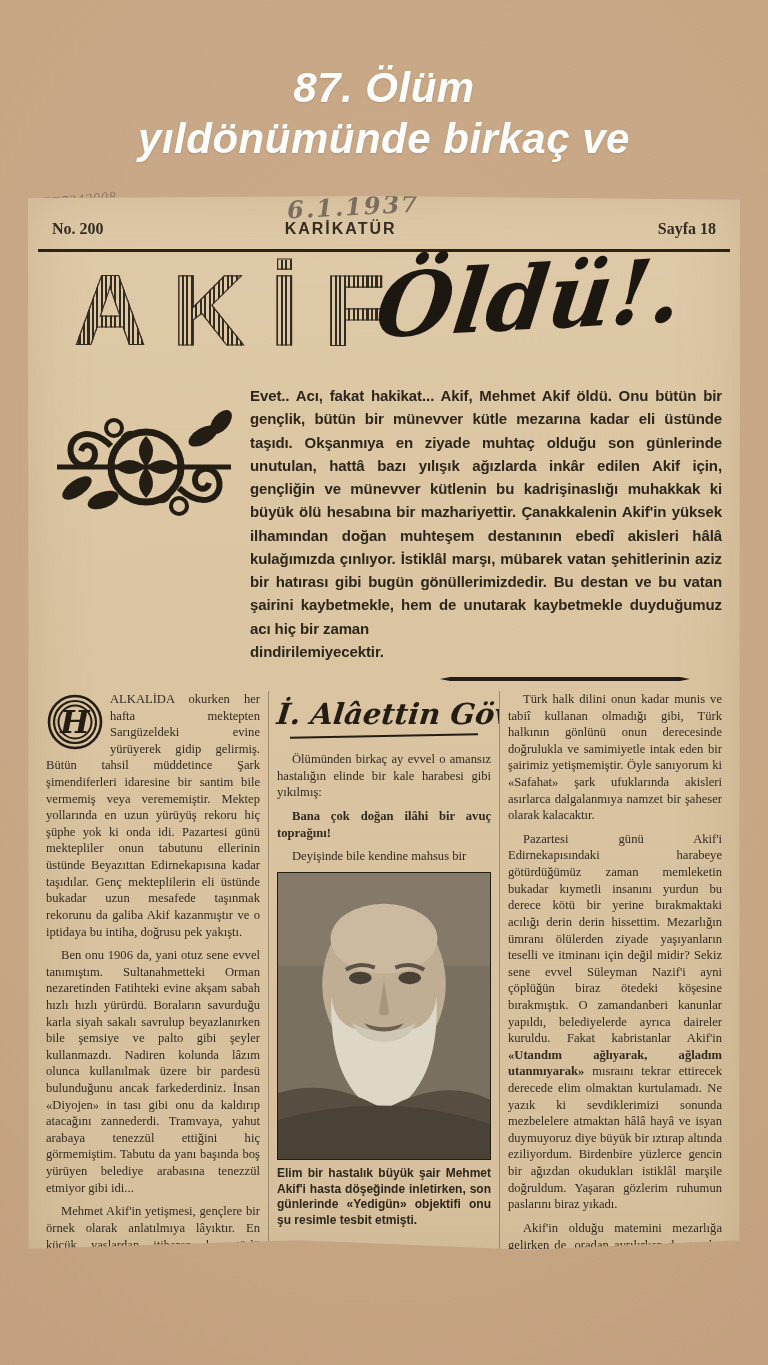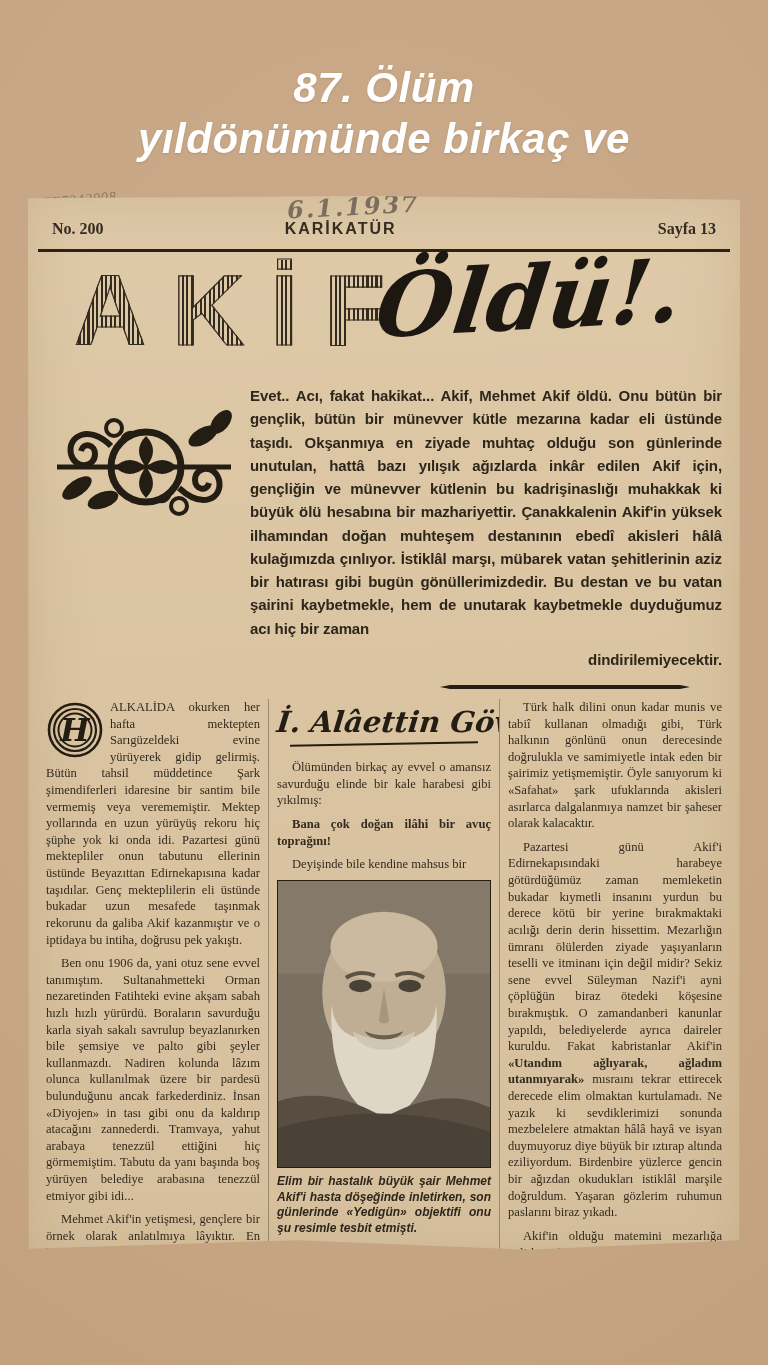--- a/index.html
+++ b/index.html
@@ -63,21 +63,21 @@
   }
   
   .lead-row{display:flex;margin-top:12px;}
   .ornament-box{flex:0 0 212px;display:flex;justify-content:center;align-items:flex-start;padding-top:22px;}
   .lead-text{
     flex:1;padding-right:8px;
     font-family:"Liberation Sans", sans-serif;font-weight:700;
     font-size:15px;line-height:1.55;text-align:justify;color:#2d261b;
     letter-spacing:-0.1px;
   }
-  .lead-last{text-align:right;margin-top:8px;}
+  .lead-last{text-align:left;margin-top:0;}
   .section-divider{
     width:250px;height:4px;background:#241e14;margin:14px 40px 10px auto;
     clip-path:polygon(0 50%,4% 0,96% 0,100% 50%,96% 100%,4% 100%);
   }
   
   .cols{display:flex;align-items:stretch;margin-top:2px;}
   .col{
     font-size:12.6px;line-height:1.32;text-align:justify;color:#332b20;
     padding:0 8px;overflow:hidden;
   }
@@ -92,21 +92,21 @@
   .byline{
     text-align:center;font-family:"DejaVu Serif", serif;font-style:italic;font-weight:700;
     font-size:29px;color:#241d13;transform:skewX(-6deg);margin:4px 0 2px 0;white-space:nowrap;
   }
   .byline-rule{width:88%;height:2px;background:#241d13;margin:0 auto 14px auto;transform:rotate(-1deg);}
   .pull-quote{font-weight:700;text-indent:0;margin:10px 0 12px 0;}
   .photo-frame{border:1.5px solid #231d13;margin:4px 0 6px 0;line-height:0;}
   .photo-frame svg{width:100%;height:auto;display:block;}
   .caption{
     font-family:"Liberation Sans", sans-serif;font-weight:700;font-size:12px;line-height:1.3;
-    text-align:justify;margin-bottom:24px;color:#2d261b;font-style:italic;
+    text-align:justify;margin-bottom:24px;color:#2d261b;
   }
   .date-line{text-indent:30px;margin-top:10px;margin-bottom:8px;text-align:left;}
   .author-sign{
     text-align:right;font-family:"Liberation Sans", sans-serif;font-weight:700;
     font-size:13.5px;color:#241d13;
   }
   .orn-ink{stroke:#241d13;fill:none;}
   .orn-fill{fill:#241d13;stroke:none;}
 </style>
 </head>
@@ -121,21 +121,21 @@
 
   <div class="pencil-code">FF7342008</div>
 
   <div class="paper">
     <div class="paper-inner">
 
       <div class="masthead">
         <span>No. 200</span>
         <span class="hand-date">6.1.1937</span>
         <span class="title">KARİKATÜR</span>
-        <span>Sayfa 13</span>
+        <span>Sayfa 18</span>
       </div>
 
       <div class="headline-row">
         <span class="akif">AKİF</span><span class="oldu">Öldü!.</span>
       </div>
 
       <div class="lead-row">
         <div class="ornament-box">
           <svg width="186" height="122" viewBox="0 0 186 122">
             <line class="orn-ink" x1="6" y1="61" x2="180" y2="61" stroke-width="5"></line>
@@ -178,21 +178,21 @@
             </span><span>ALKALİDA okurken her hafta mektepten Sarıgüzeldeki evine yürüyerek gidip gelirmiş. Bütün tahsil müddetince Şark şimendiferleri idaresine bir santim bile vermemiş veya verememiştir. Mektep yollarında en uzun yürüyüş rekoru hiç şüphe yok ki onda idi. Pazartesi günü mektepliler onun tabutunu ellerinin üstünde Beyazıttan Edirnekapısına kadar taşıdılar. Genç mekteplilerin eli üstünde bukadar uzun mesafede taşınmak rekorunu da galiba Akif kazanmıştır ve o iptidaya bu intiha, doğrusu pek yakıştı.</span>
           </p>
           <p>Ben onu 1906 da, yani otuz sene evvel tanımıştım. Sultanahmetteki Orman nezaretinden Fatihteki evine akşam sabah hızlı hızlı yürürdü. Boraların savurduğu karla siyah sakalı savrulup beyazlanırken bile şemsiye ve palto gibi şeyler kullanmazdı. Nadiren kolunda lâzım olunca kullanılmak üzere bir pardesü bulunduğunu ancak farkederdiniz. İnsan «Diyojen» in tası gibi onu da kaldırıp atacağını zannederdi. Tramvaya, yahut arabaya tenezzül ettiğini hiç görmemiştim. Tabutu da yanı başında boş yürüyen belediye arabasına tenezzül etmiyor gibi idi...</p>
           <p>Mehmet Akif'in yetişmesi, gençlere bir örnek olarak anlatılmıya lâyıktır. En küçük yaşlardan itibaren her türlü imkânsızlıklarla güreşmişti. Bünyesi de, ruhu da hayatın güçlüklerile ve yoksulluklarile çarpışarak mukavemet ve kudret kazanmıştır.</p>
           <p>Onda pehlivanlık merakı mutlaka vücudünden ziyade ruhundaki taşkın kudreti istihlâk için meydana gelmiş olacaktır. Herhalde irfanı ve ruhu, bünyesinden fazla pehlivan olan Mehmet Akif spor gençliğine ibret olacak bir timsaldi.</p>
         </div>
 
         <div class="col col-center">
           <div class="byline">İ. Alâettin Gövsa</div>
           <div class="byline-rule"></div>
-          <p>Ölümünden birkaç ay evvel o amansız savurduğu elinde bir kale harabesi gibi yıkılmış:</p>
+          <p>Ölümünden birkaç ay evvel o amansız hastalığın elinde bir kale harabesi gibi yıkılmış:</p>
           <p class="pull-quote">Bana çok doğan ilâhi bir avuç toprağını!</p>
           <p>Deyişinde bile kendine mahsus bir</p>
           <div class="photo-frame">
             <svg viewBox="0 0 206 278">
               <rect x="0" y="0" width="206" height="278" fill="#7a7061"></rect>
               <rect x="0" y="0" width="206" height="90" fill="#857a69"></rect>
               <ellipse cx="103" cy="108" rx="60" ry="76" fill="#bfae94"></ellipse>
               <ellipse cx="103" cy="64" rx="52" ry="34" fill="#cbbaa0"></ellipse>
               <ellipse cx="80" cy="102" rx="11" ry="6" fill="#4a4136"></ellipse>
               <ellipse cx="128" cy="102" rx="11" ry="6" fill="#4a4136"></ellipse>

